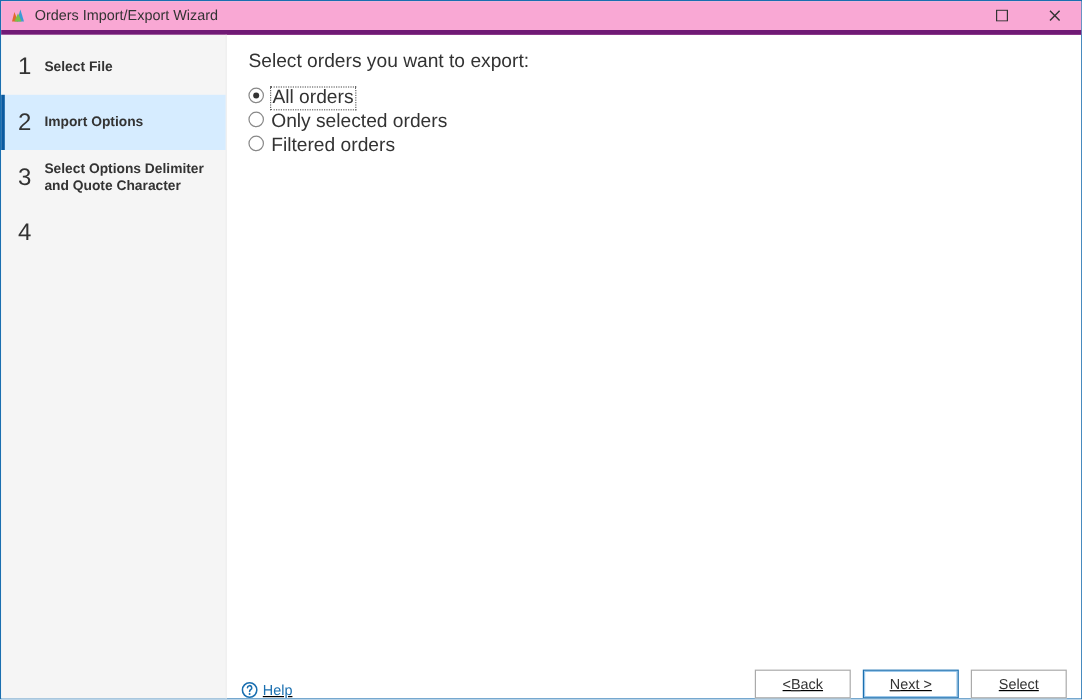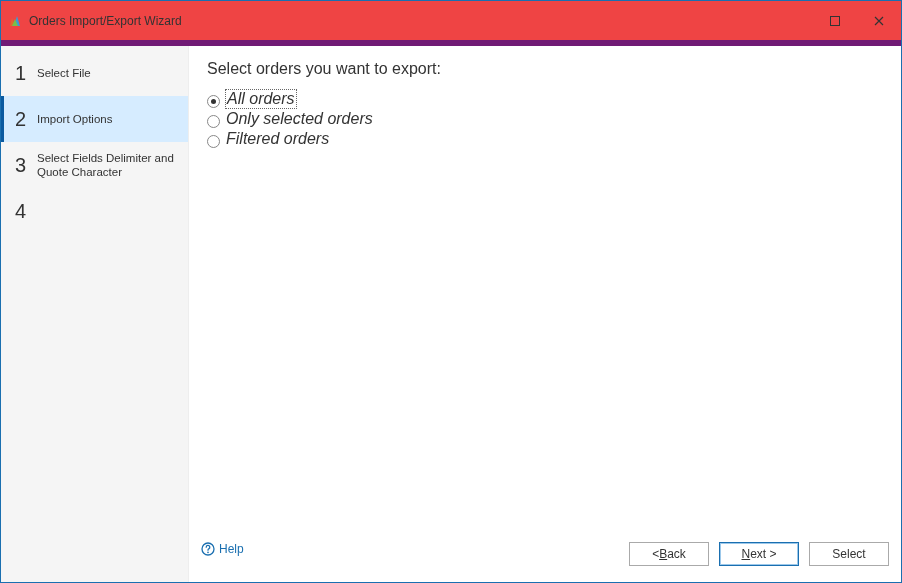--- a/index.html
+++ b/index.html
@@ -16,26 +16,26 @@
     }
     .window {
       width: 902px;
       height: 583px;
       border: 1px solid #1a6fb0;
       display: flex;
       flex-direction: column;
       background: #fff;
     }
     .titlebar {
-      height: 45px;
-      display: flex;
-      align-items: center;
-      background: #ef4444;
+      height: 28px;
+      display: flex;
+      align-items: center;
+      background: #f9a8d4;
       padding-left: 6px;
-      border-bottom: 6px solid #701a75;
+      border-bottom: 4px solid #701a75;
     }
     .titlebar .app-icon {
       width: 16px;
       height: 16px;
       margin-right: 6px;
       flex-shrink: 0;
     }
     .titlebar .title {
       font-size: 12px;
       color: #333;
@@ -75,20 +75,21 @@
       color: #333;
       width: 18px;
       flex-shrink: 0;
       text-align: left;
     }
     .step .label {
       font-size: 11.5px;
       color: #333;
       line-height: 1.25;
       margin-left: 4px;
+      font-weight: bold;
     }
     .step.active {
       background: #d6ecff;
     }
     .step.active::before {
       content: "";
       position: absolute;
       left: 0; top: 0; bottom: 0;
       width: 3px;
       background: #0a5aa0;
@@ -102,25 +103,24 @@
       flex: 1;
       padding: 14px 18px;
       font-size: 16px;
       color: #333;
     }
     .prompt {
       margin-bottom: 12px;
     }
     .radio-row {
       display: flex;
-      align-items: flex-end;
+      align-items: flex-start;
       height: 18px;
       margin-bottom: 2px;
       cursor: pointer;
-      font-style: italic;
     }
     .radio {
       width: 13px;
       height: 13px;
       border: 1px solid #888;
       border-radius: 50%;
       margin-right: 6px;
       display: flex;
       align-items: center;
       justify-content: center;
@@ -134,22 +134,23 @@
       background: #333;
     }
     .radio-label.focused {
       outline: 1px dotted #666;
       outline-offset: 0px;
       padding: 0 1px;
     }
     .footer {
       height: 40px;
       display: flex;
-      align-items: flex-start;
+      align-items: flex-end;
       padding: 0 12px;
+      text-decoration: underline;
     }
     .help {
       display: flex;
       align-items: center;
       color: #1a6fb0;
       font-size: 12px;
       cursor: pointer;
     }
     .help svg {
       margin-right: 4px;
@@ -209,21 +210,21 @@
       <div class="step">
         <span class="num">1</span>
         <span class="label">Select File</span>
       </div>
       <div class="step active">
         <span class="num">2</span>
         <span class="label">Import Options</span>
       </div>
       <div class="step">
         <span class="num">3</span>
-        <span class="label">Select Fields Delimiter and Quote Character</span>
+        <span class="label">Select Options Delimiter and Quote Character</span>
       </div>
       <div class="step">
         <span class="num">4</span>
       </div>
     </div>
 
     <div class="main">
       <div class="content">
         <div class="prompt">Select orders you want to export:</div>
 

